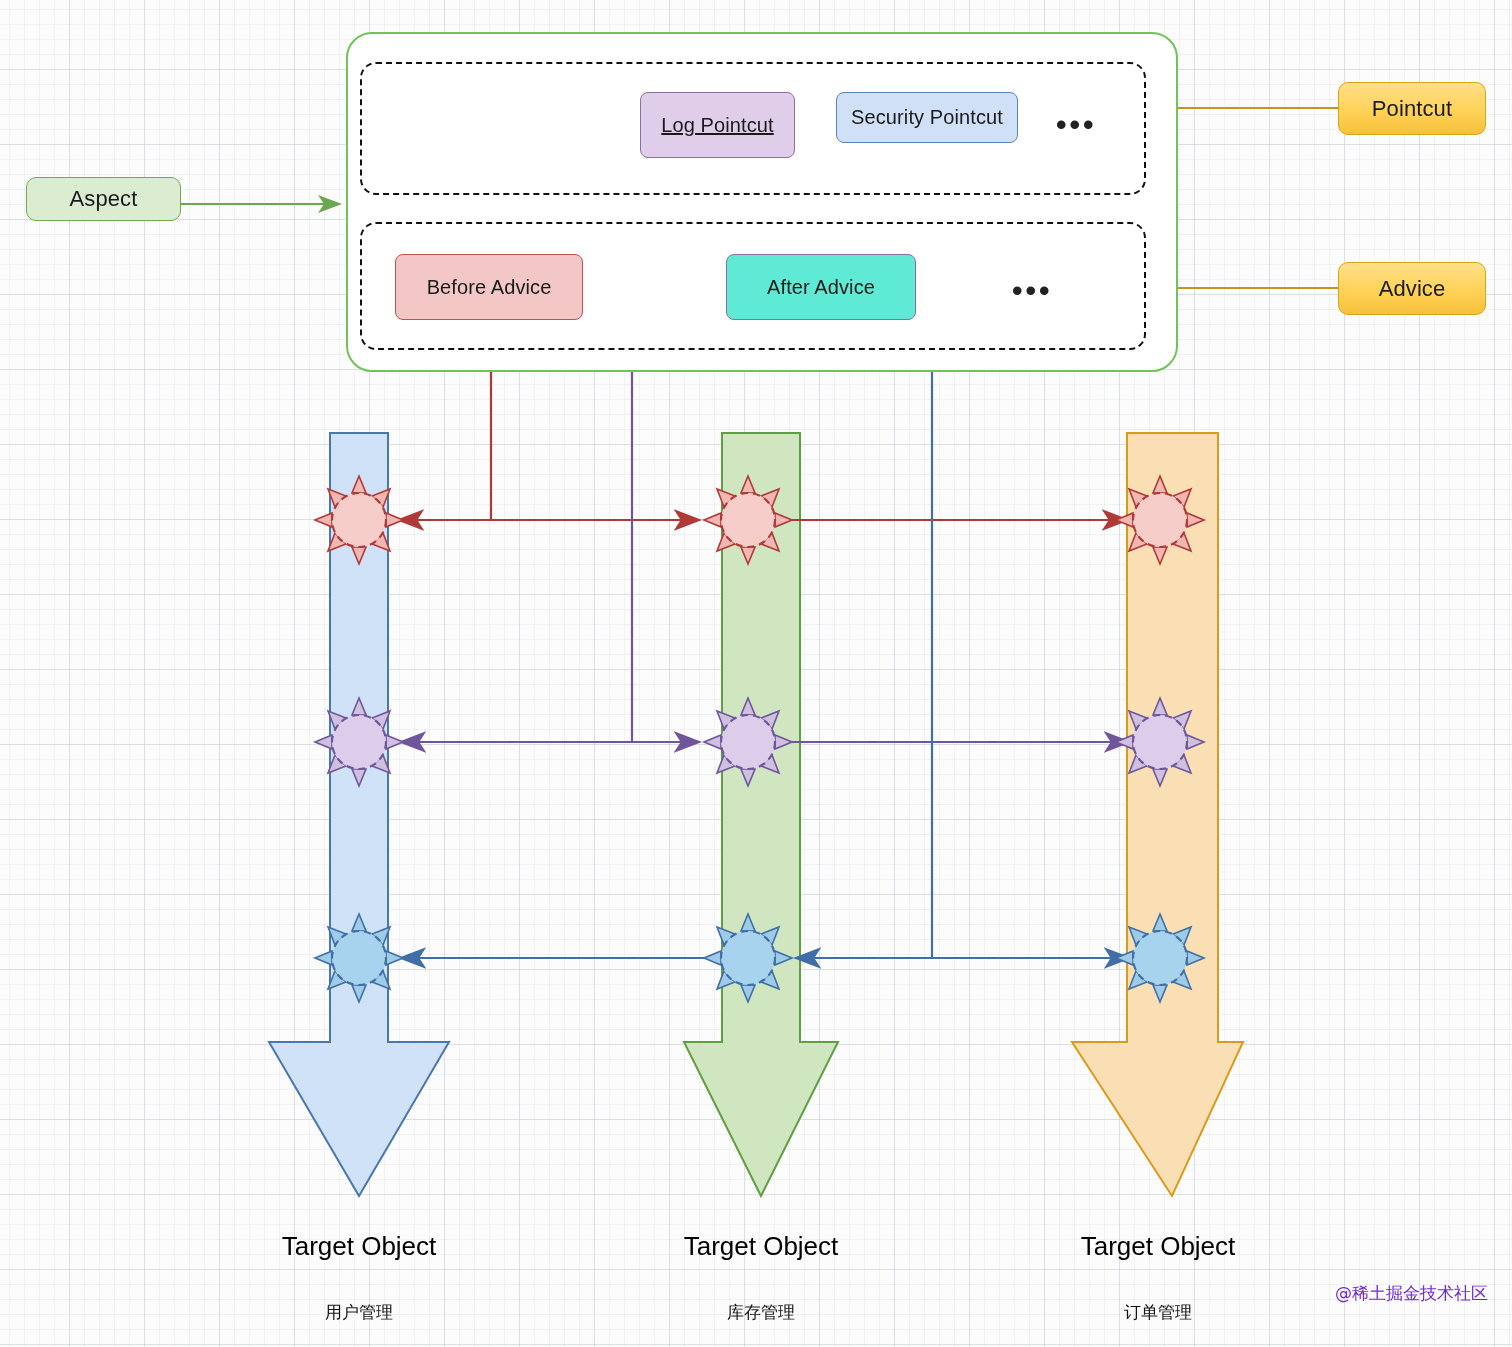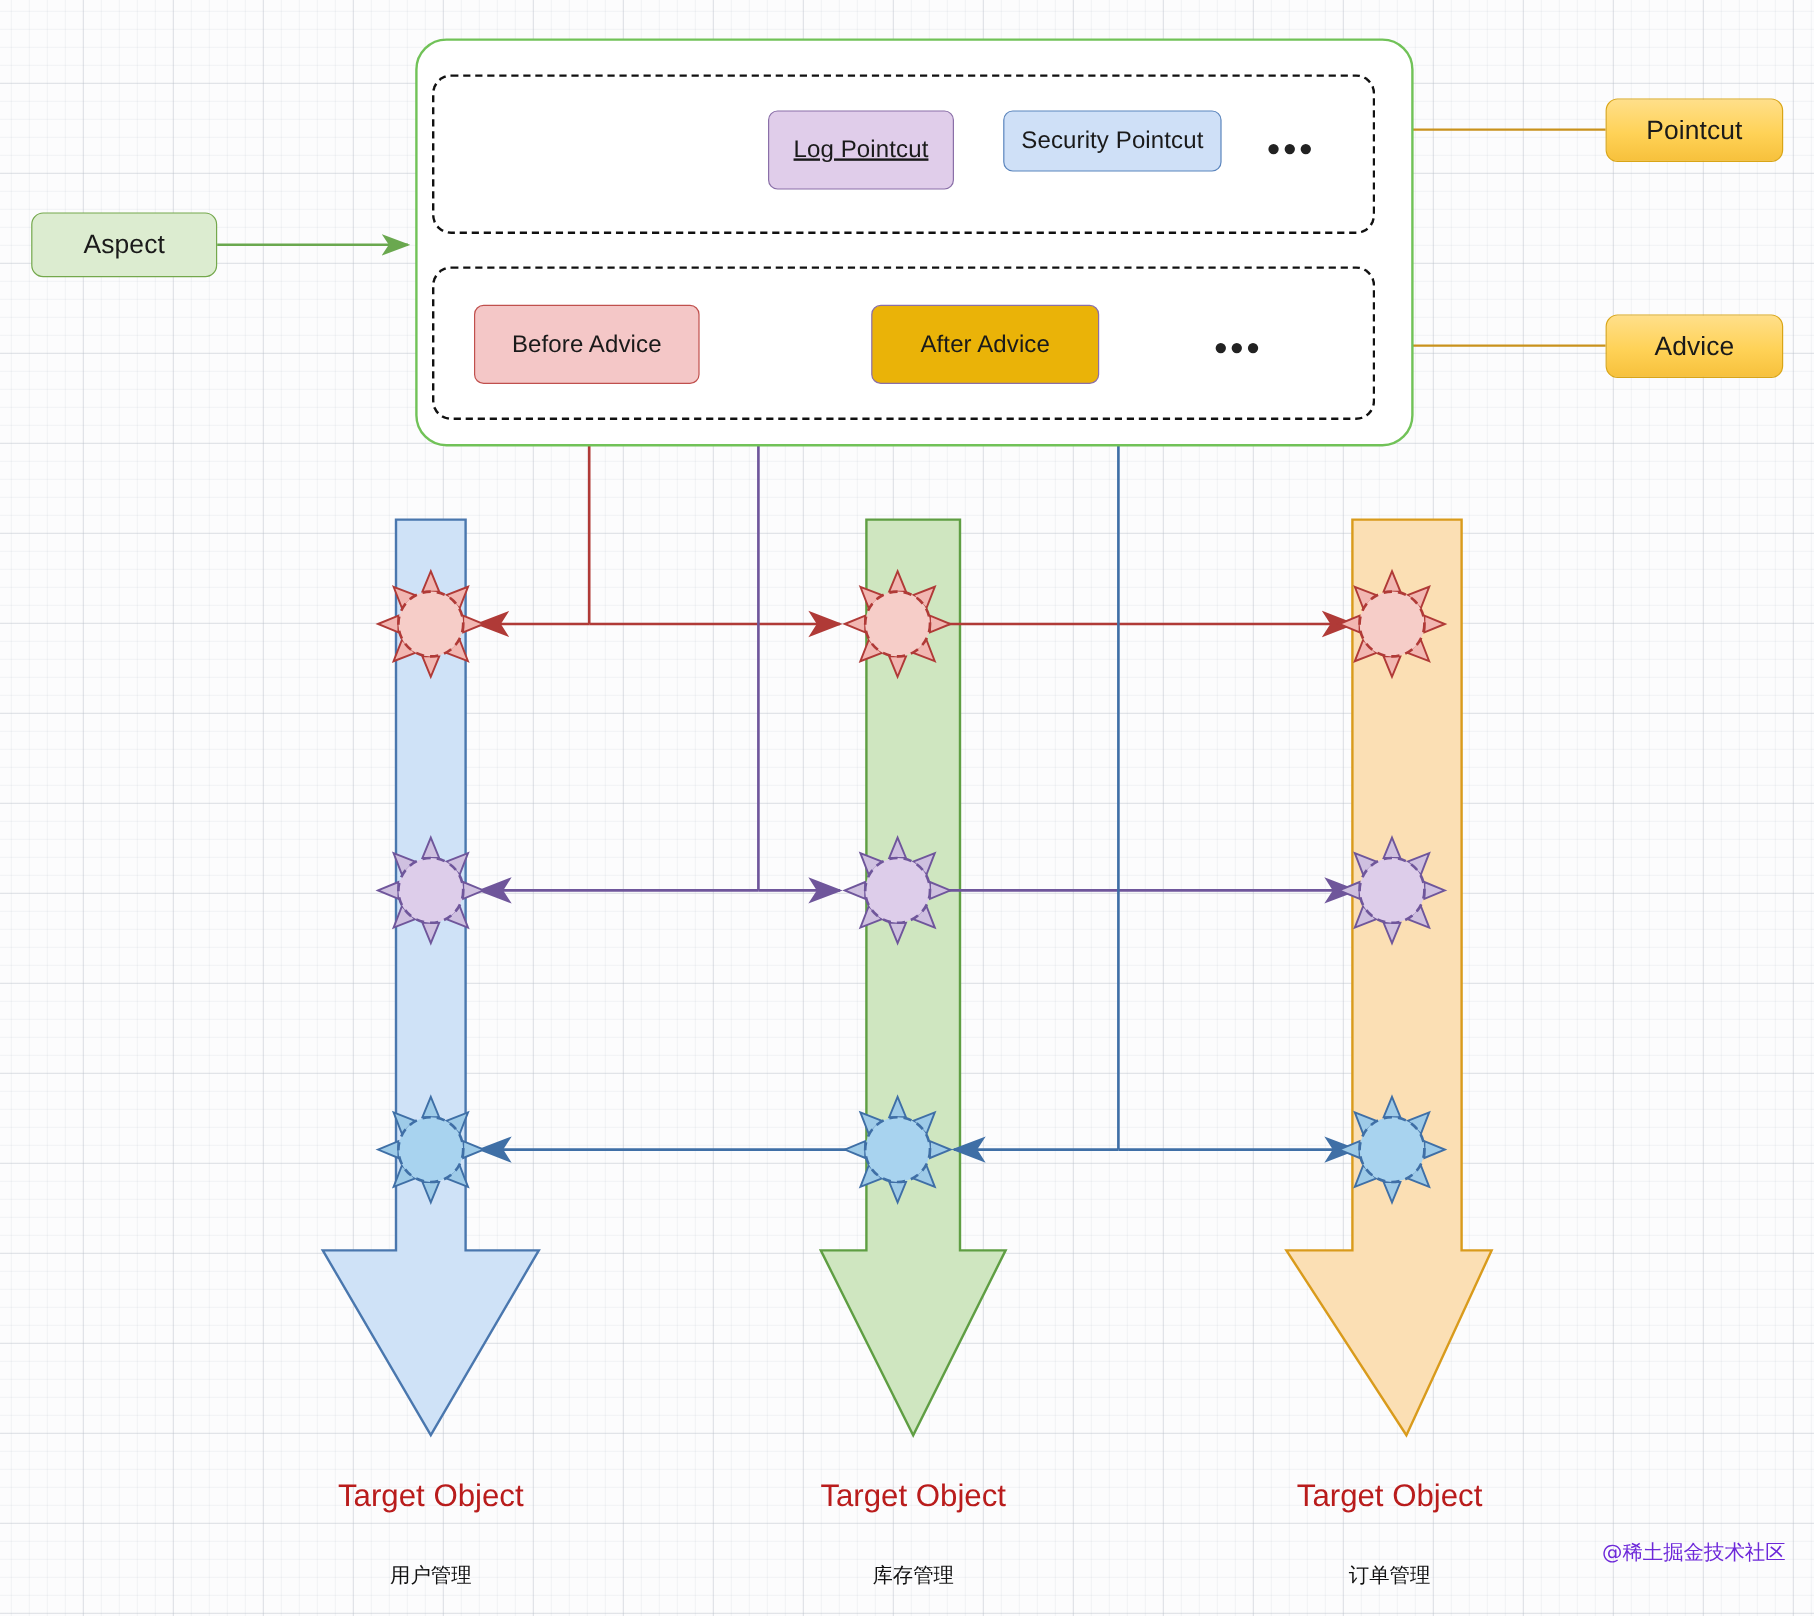--- a/index.html
+++ b/index.html
@@ -30,21 +30,21 @@
     position:absolute;box-sizing:border-box;
     display:flex;align-items:center;justify-content:center;
     border-radius:8px;
     font-size:20px;color:#1a1a1a;white-space:nowrap;
     letter-spacing:.1px;
   }
   .box.pc-tx{background:#f4c7c7;border:1.6px solid #c0504d;}
   .box.pc-log{background:#e0cdea;border:1.6px solid #8a6fa8;}
   .box.pc-sec{background:#cfe0f7;border:1.6px solid #5b85bd;}
   .box.ad-before{background:#f4c7c7;border:1.6px solid #c0504d;}
-  .box.ad-after{background:#eab308;border:1.6px solid #8a6fa8;}
+  .box.ad-after{background:#5eead4;border:1.6px solid #8a6fa8;}
   .box.aspect{
     background:#dcecd0;border:1.6px solid #74a84c;border-radius:10px;
   }
   .box.side-note{
     background:linear-gradient(180deg,#ffdf8a 0%,#ffd257 55%,#f7c13c 100%);
     border:1.6px solid #d9a516;border-radius:10px;
   }
   .dots{
     position:absolute;font-size:30px;line-height:1;color:#222;
     letter-spacing:3px;font-weight:700;
@@ -53,21 +53,21 @@
   .outer-aspect{
     position:absolute;box-sizing:border-box;
     border:2px solid #71c258;border-radius:26px;background:#ffffff;
   }
   .dash-group{
     position:absolute;box-sizing:border-box;
     border:2.5px dashed #111;border-radius:16px;background:transparent;
   }
   
   .tgt-title{
-    position:absolute;text-align:center;font-size:26px;color:#b91c1c;
+    position:absolute;text-align:center;font-size:26px;color:#000000;
     white-space:nowrap;
   }
   .tgt-sub{
     position:absolute;text-align:center;font-size:17px;color:#111;
     white-space:nowrap;
     font-family:Liberation Serif, serif;
   }
   .watermark{
     position:absolute;right:24px;bottom:42px;
     font-size:17px;color:#6d28d9;white-space:nowrap;
@@ -280,21 +280,21 @@
   <div class="box pc-sec" style="left:836px;top:92px;width:182px;height:51px;">Security Pointcut</div>
 
   <div class="dots" style="left:1056px;top:110px;">•••</div>
 
   <div class="box ad-before" style="left:395px;top:254px;width:188px;height:66px;">Before   Advice</div>
 
   <div class="box ad-after" style="left:726px;top:254px;width:190px;height:66px;">After   Advice</div>
 
   <div class="dots" style="left:1012px;top:276px;">•••</div>
 
-  <div class="box aspect" style="left:26px;top:177px;width:155px;height:54px;font-size:22px;">Aspect</div>
+  <div class="box aspect" style="left:26px;top:177px;width:155px;height:44px;font-size:22px;">Aspect</div>
 
   <div class="box side-note" style="left:1338px;top:82px;width:148px;height:53px;font-size:22px;">Pointcut</div>
 
   <div class="box side-note" style="left:1338px;top:262px;width:148px;height:53px;font-size:22px;">Advice</div>
 
   <div class="tgt-title" style="left:239px;top:1231px;width:240px;">Target Object</div>
   <div class="tgt-sub" style="left:239px;top:1301px;width:240px;">用户管理</div>
 
   <div class="tgt-title" style="left:641px;top:1231px;width:240px;">Target Object</div>
   <div class="tgt-sub" style="left:641px;top:1301px;width:240px;">库存管理</div>

